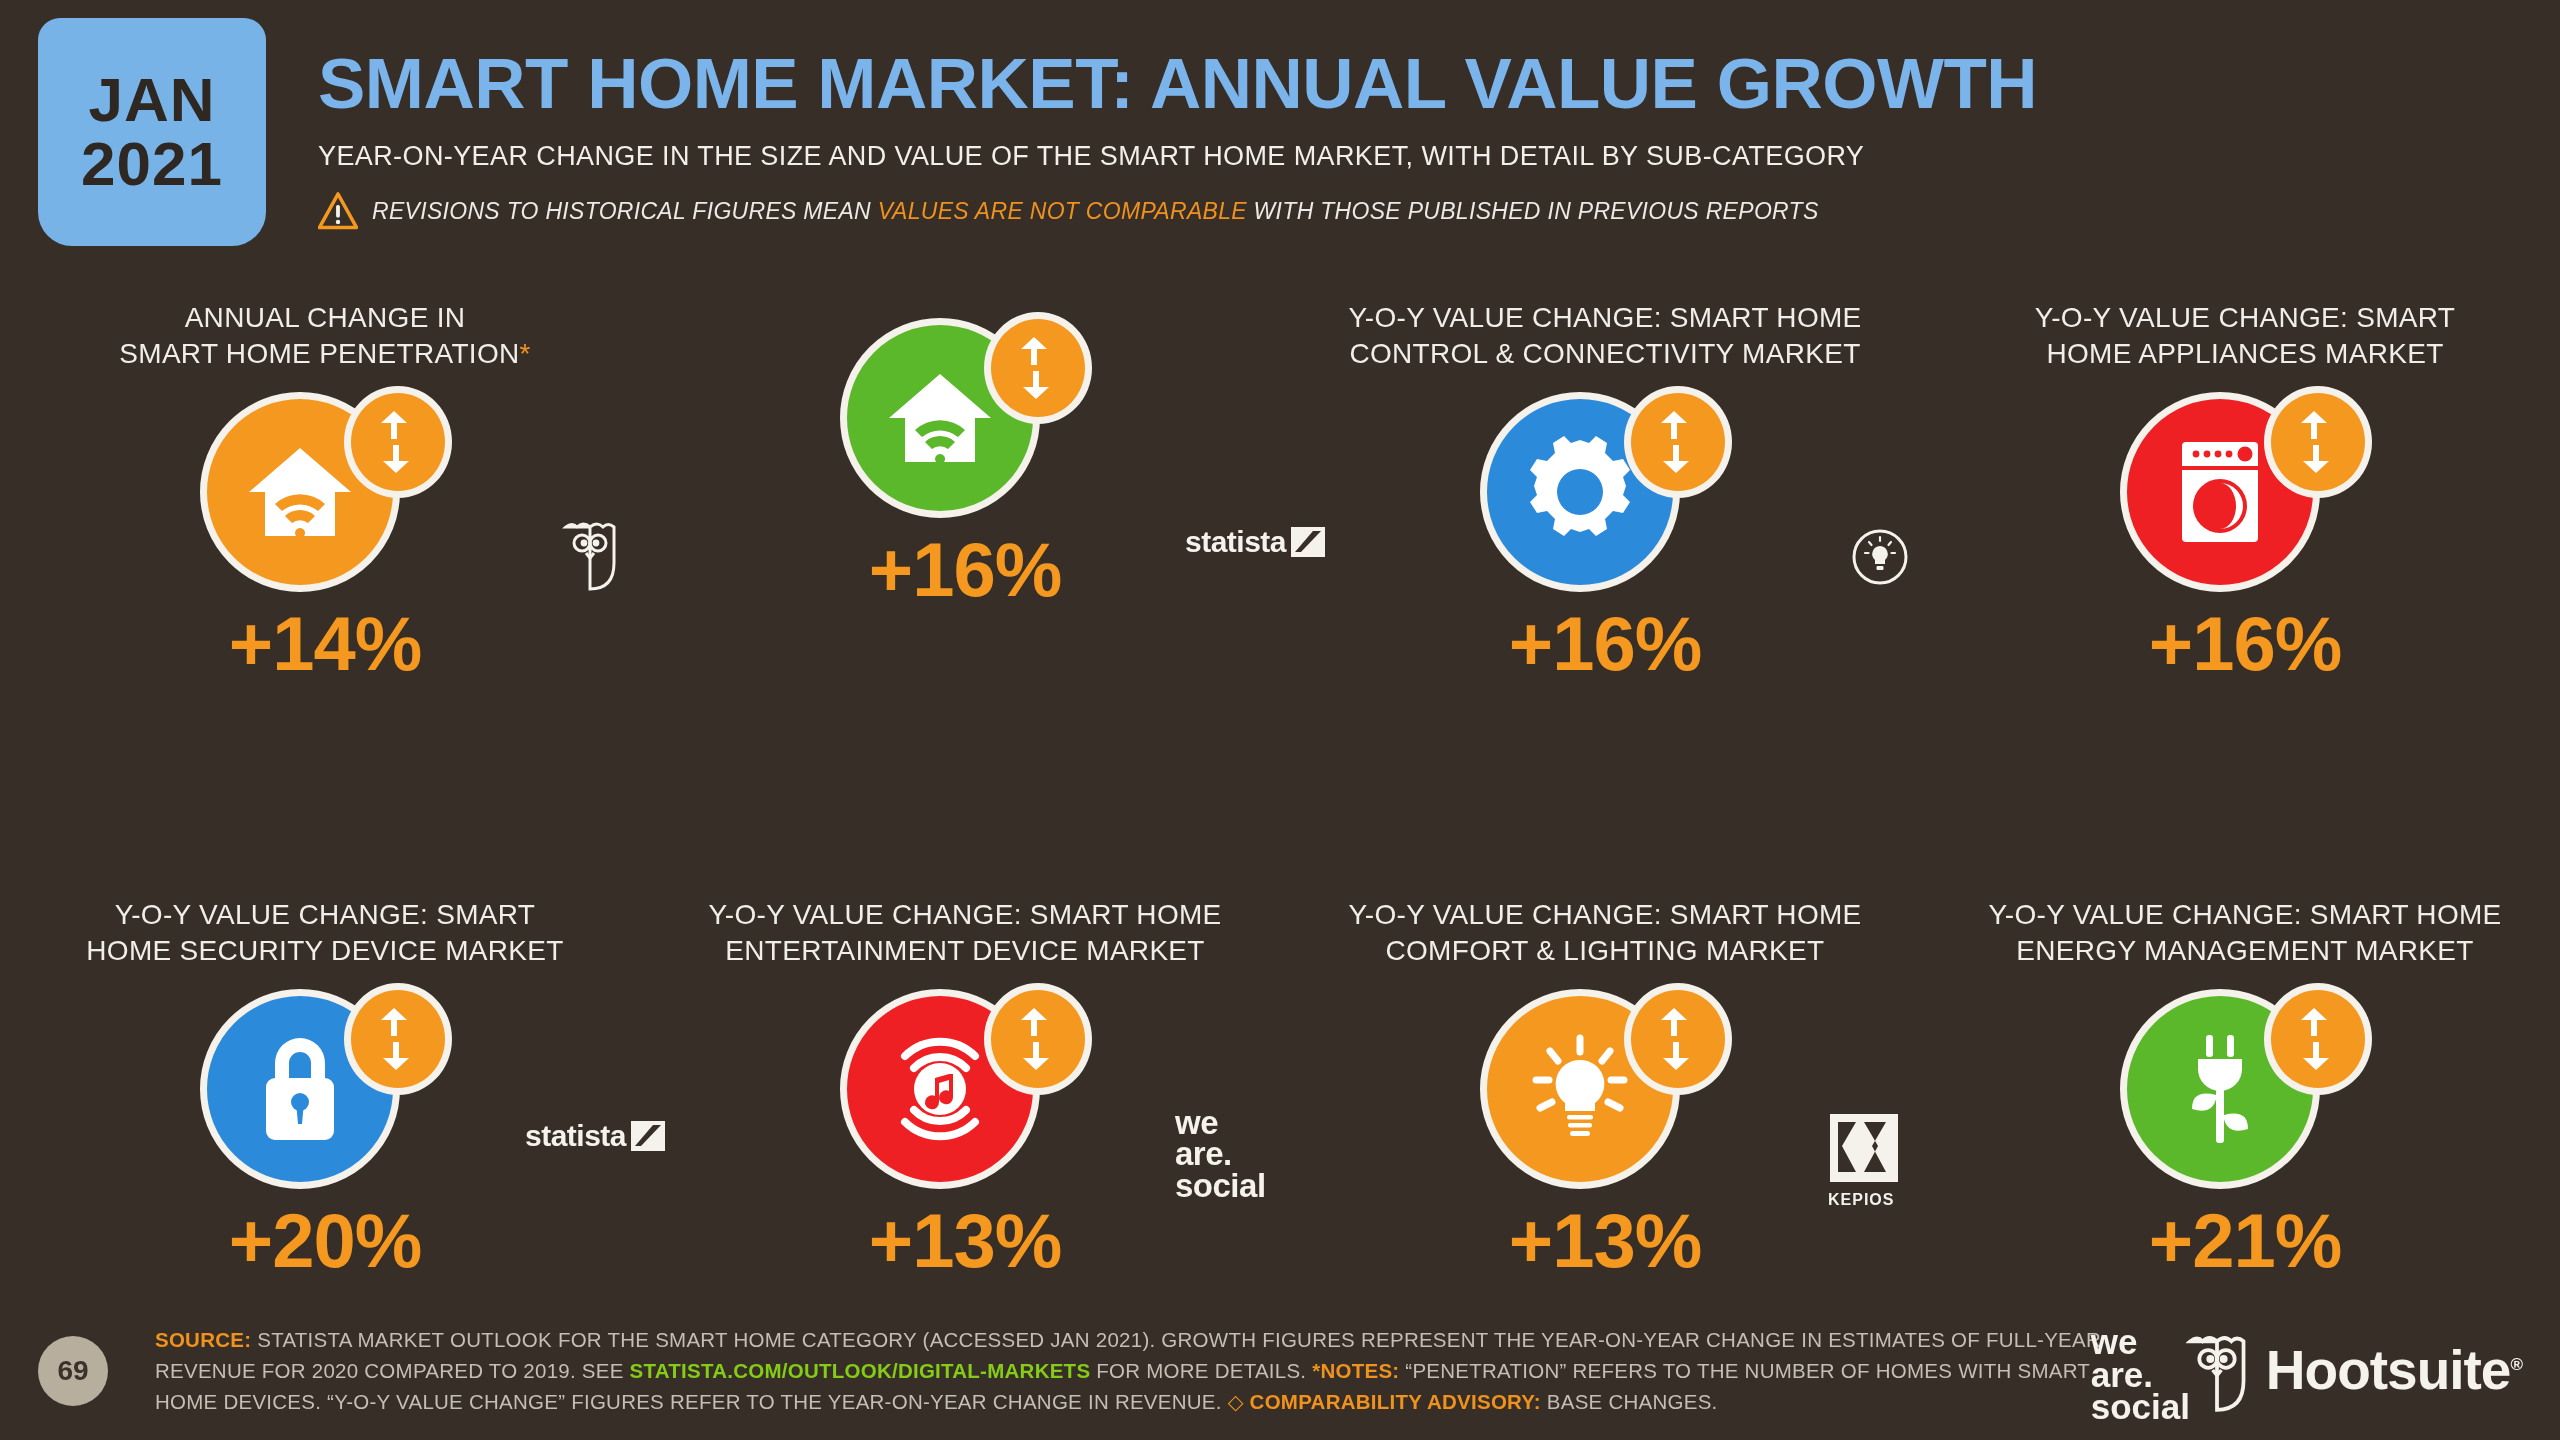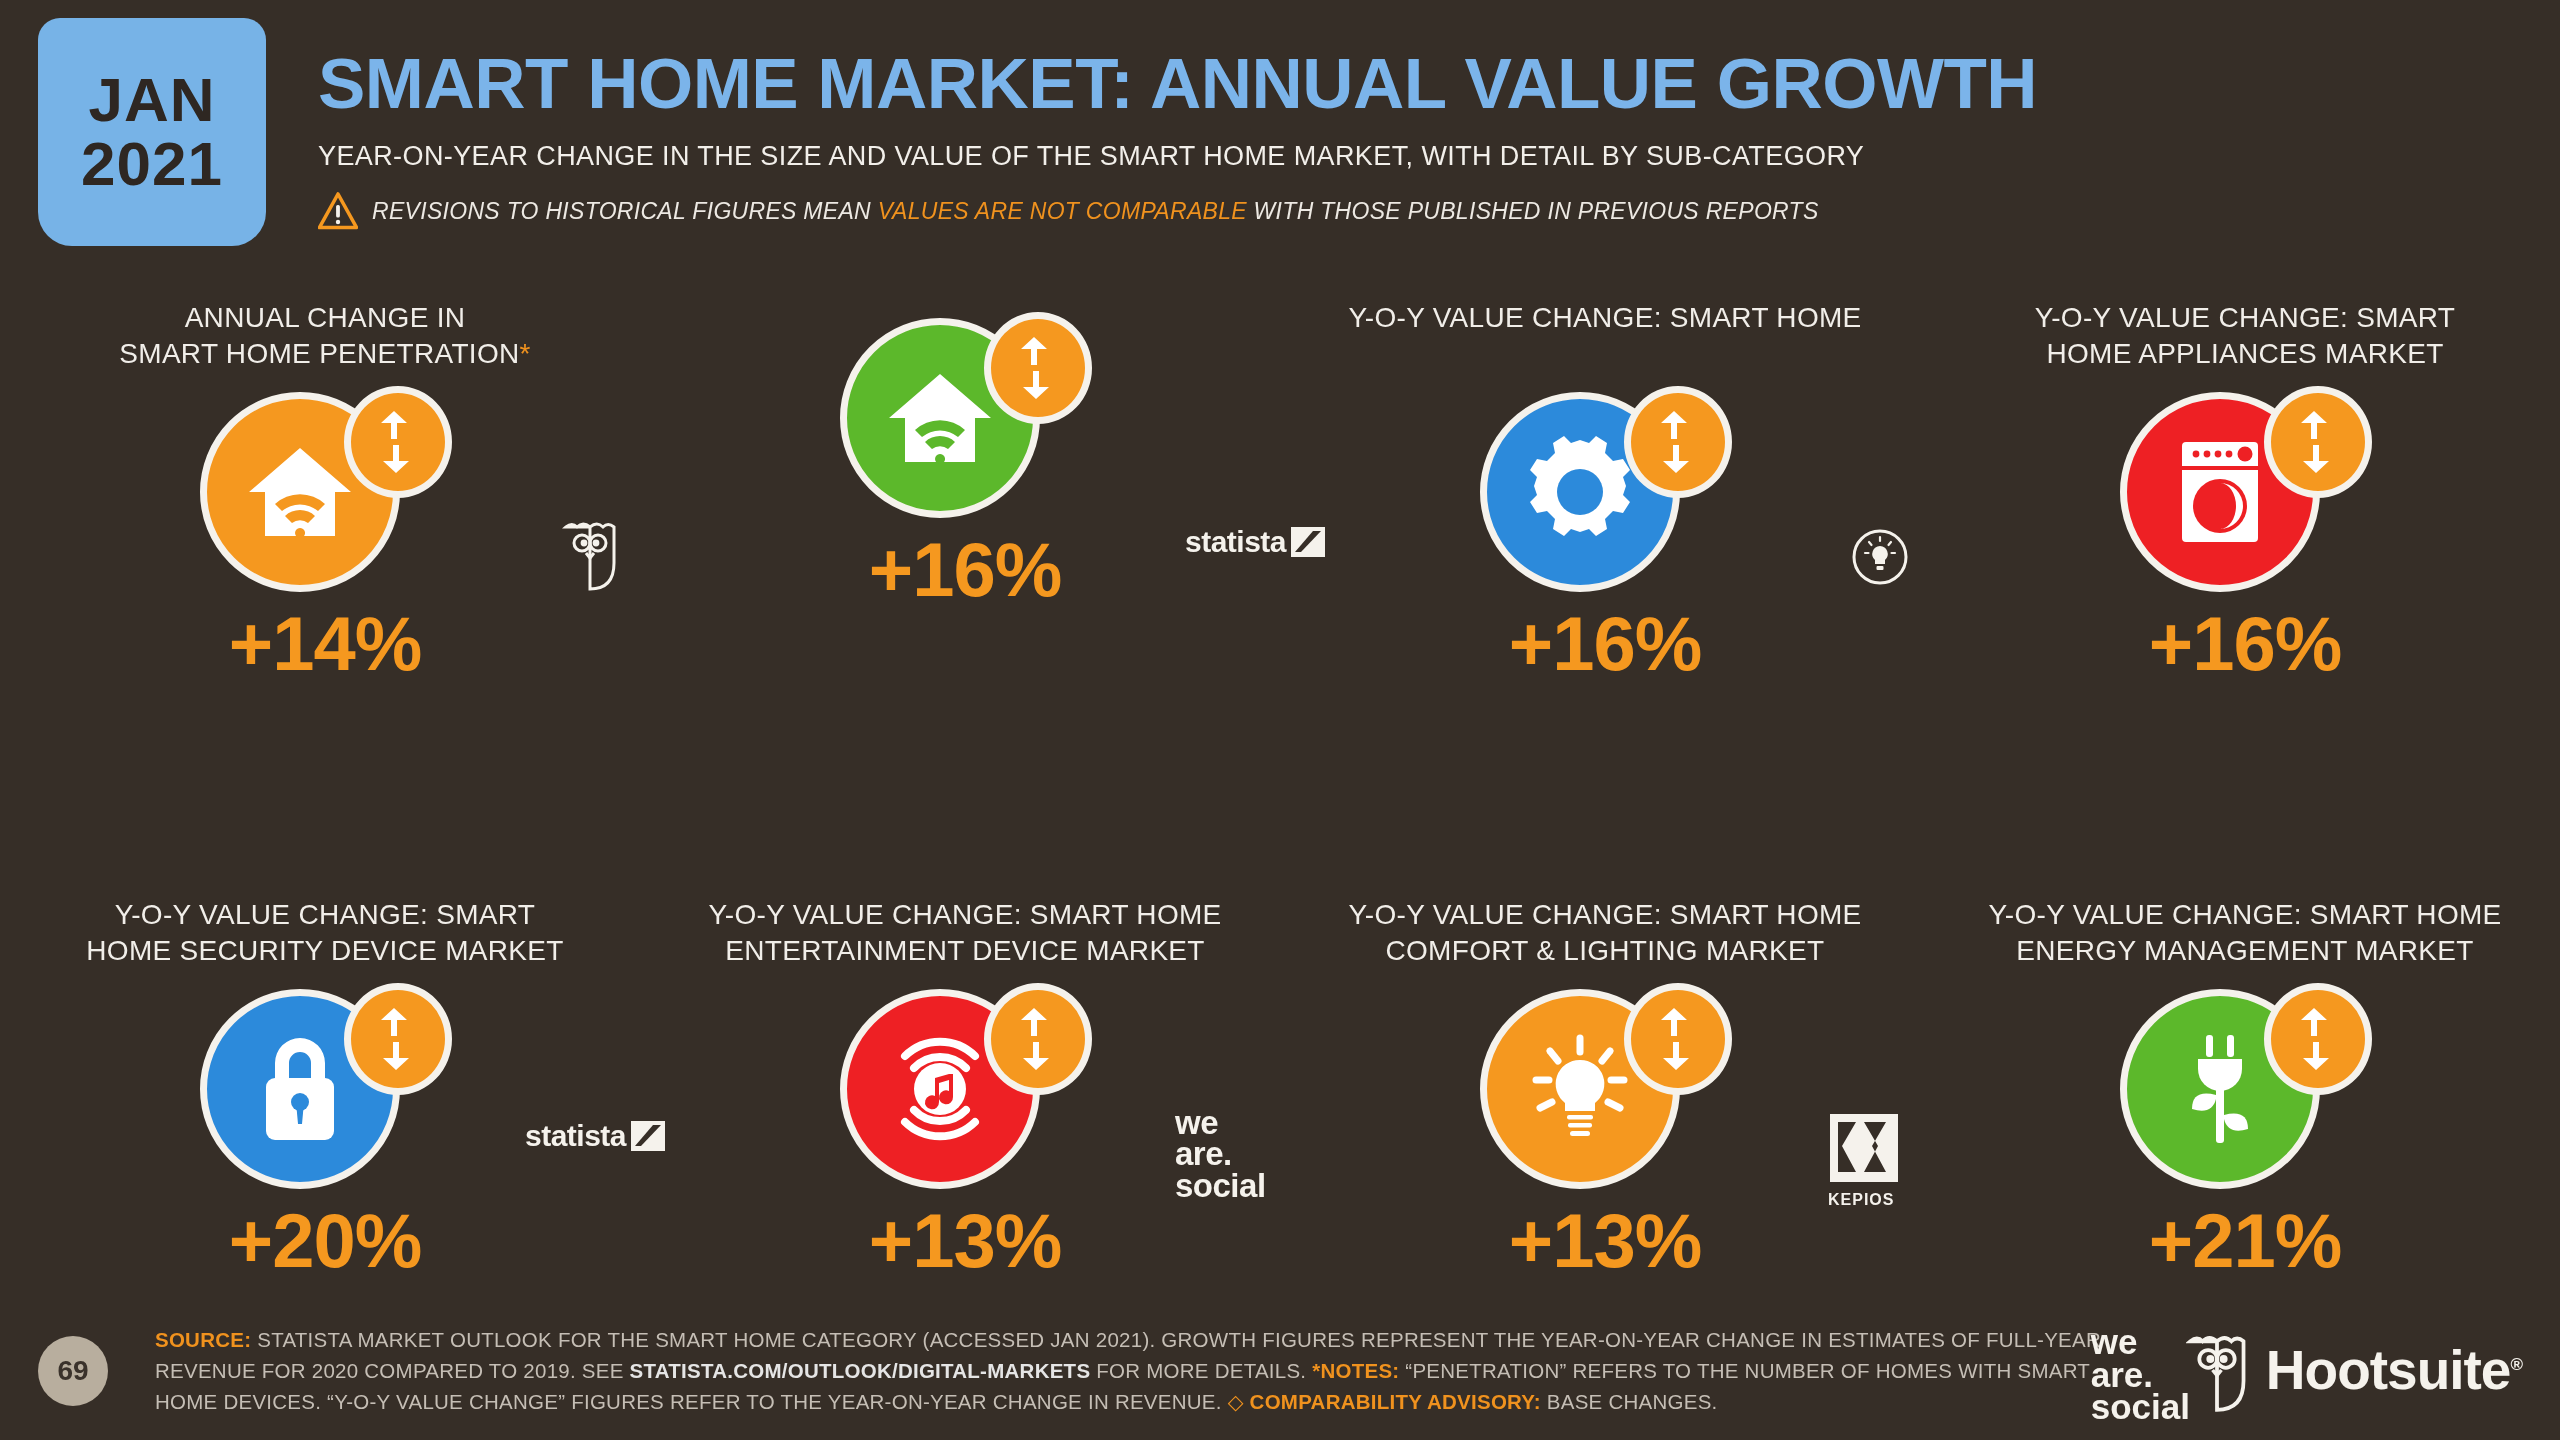--- a/index.html
+++ b/index.html
@@ -68,21 +68,21 @@
   
   .footer { position:absolute; left:0; bottom:0; width:2560px; height:140px; }
   .pagenum {
     position:absolute; left:38px; top:36px; width:70px; height:70px; border-radius:50%;
     background:#B8AE9E; color:#3A322B; font-size:28px; font-weight:bold;
     display:flex; align-items:center; justify-content:center;
   }
   .srcbox { position:absolute; left:155px; top:24px; width:1830px; }
   .srcline { font-size:20.5px; color:#C5BEB5; letter-spacing:0.25px; line-height:1.52; white-space:nowrap; }
   .srcline b { color:#F0921E; font-weight:bold; }
-  .srcline .lnk { color:#e5e5e5; font-weight:bold; }
+  .srcline .lnk { color:#84cc16; font-weight:bold; }
 
   .was-foot { position:absolute; right:370px; top:26px; color:#F5F2EC; font-weight:bold; font-size:35px; line-height:0.93; }
   .hoot-foot { position:absolute; right:38px; top:28px; display:flex; align-items:center; gap:18px; }
   .hoot-foot .word { color:#F5F2EC; font-size:55px; font-weight:bold; letter-spacing:-1px; }
   .sup { font-size:17px; vertical-align:super; }
 
   .statista-logo { display:flex; align-items:center; gap:5px; }
   .statista-logo .w { color:#F5F2EC; font-size:30px; font-weight:bold; letter-spacing:-0.5px; }
 </style>
 </head>
@@ -170,21 +170,21 @@
             <span class="w">statista</span>
             <svg width="34" height="30" viewBox="0 0 34 30">
               <rect x="0" y="0" width="34" height="30" fill="#F5F2EC"></rect>
               <path d="M4 25 L22 4 H30 L10 25 Z" fill="#362E27"></path>
             </svg>
           </div>
         </div>
       </div>
 
       <div class="card">
-        <div class="title"><span>Y-O-Y VALUE CHANGE: SMART HOME</span><br></div>
+        <div class="title"><span>Y-O-Y VALUE CHANGE: SMART HOME</span><br><span>CONTROL &amp; CONNECTIVITY MARKET</span></div>
         <div class="iconwrap">
           <div class="blob" style="background:#2C8ADB">
             <svg width="116" height="116" viewBox="0 0 116 116">
               <path d="M58 6 l9 3 l7-7 l11 7 l-2 10 l8 8 l10-2 l7 11 l-7 7 l3 9 l-3 9 l7 7 l-7 11 l-10-2 l-8 8 l2 10 l-11 7 l-7-7 l-9 3 l-9-3 l-7 7 l-11-7 l2-10 l-8-8 l-10 2 l-7-11 l7-7 l-3-9 l3-9 l-7-7 l7-11 l10 2 l8-8 l-2-10 l11-7 l7 7 Z" fill="#FFFFFF"></path>
               <circle cx="58" cy="58" r="23" fill="#2C8ADB"></circle>
             </svg>
           </div>
           <div class="badge-circ">
             <svg width="54" height="66" viewBox="0 0 54 66">
               <path d="M20 30 V14 H10 L23 2 L36 14 H26 V30 Z" fill="#FFFFFF"></path>

